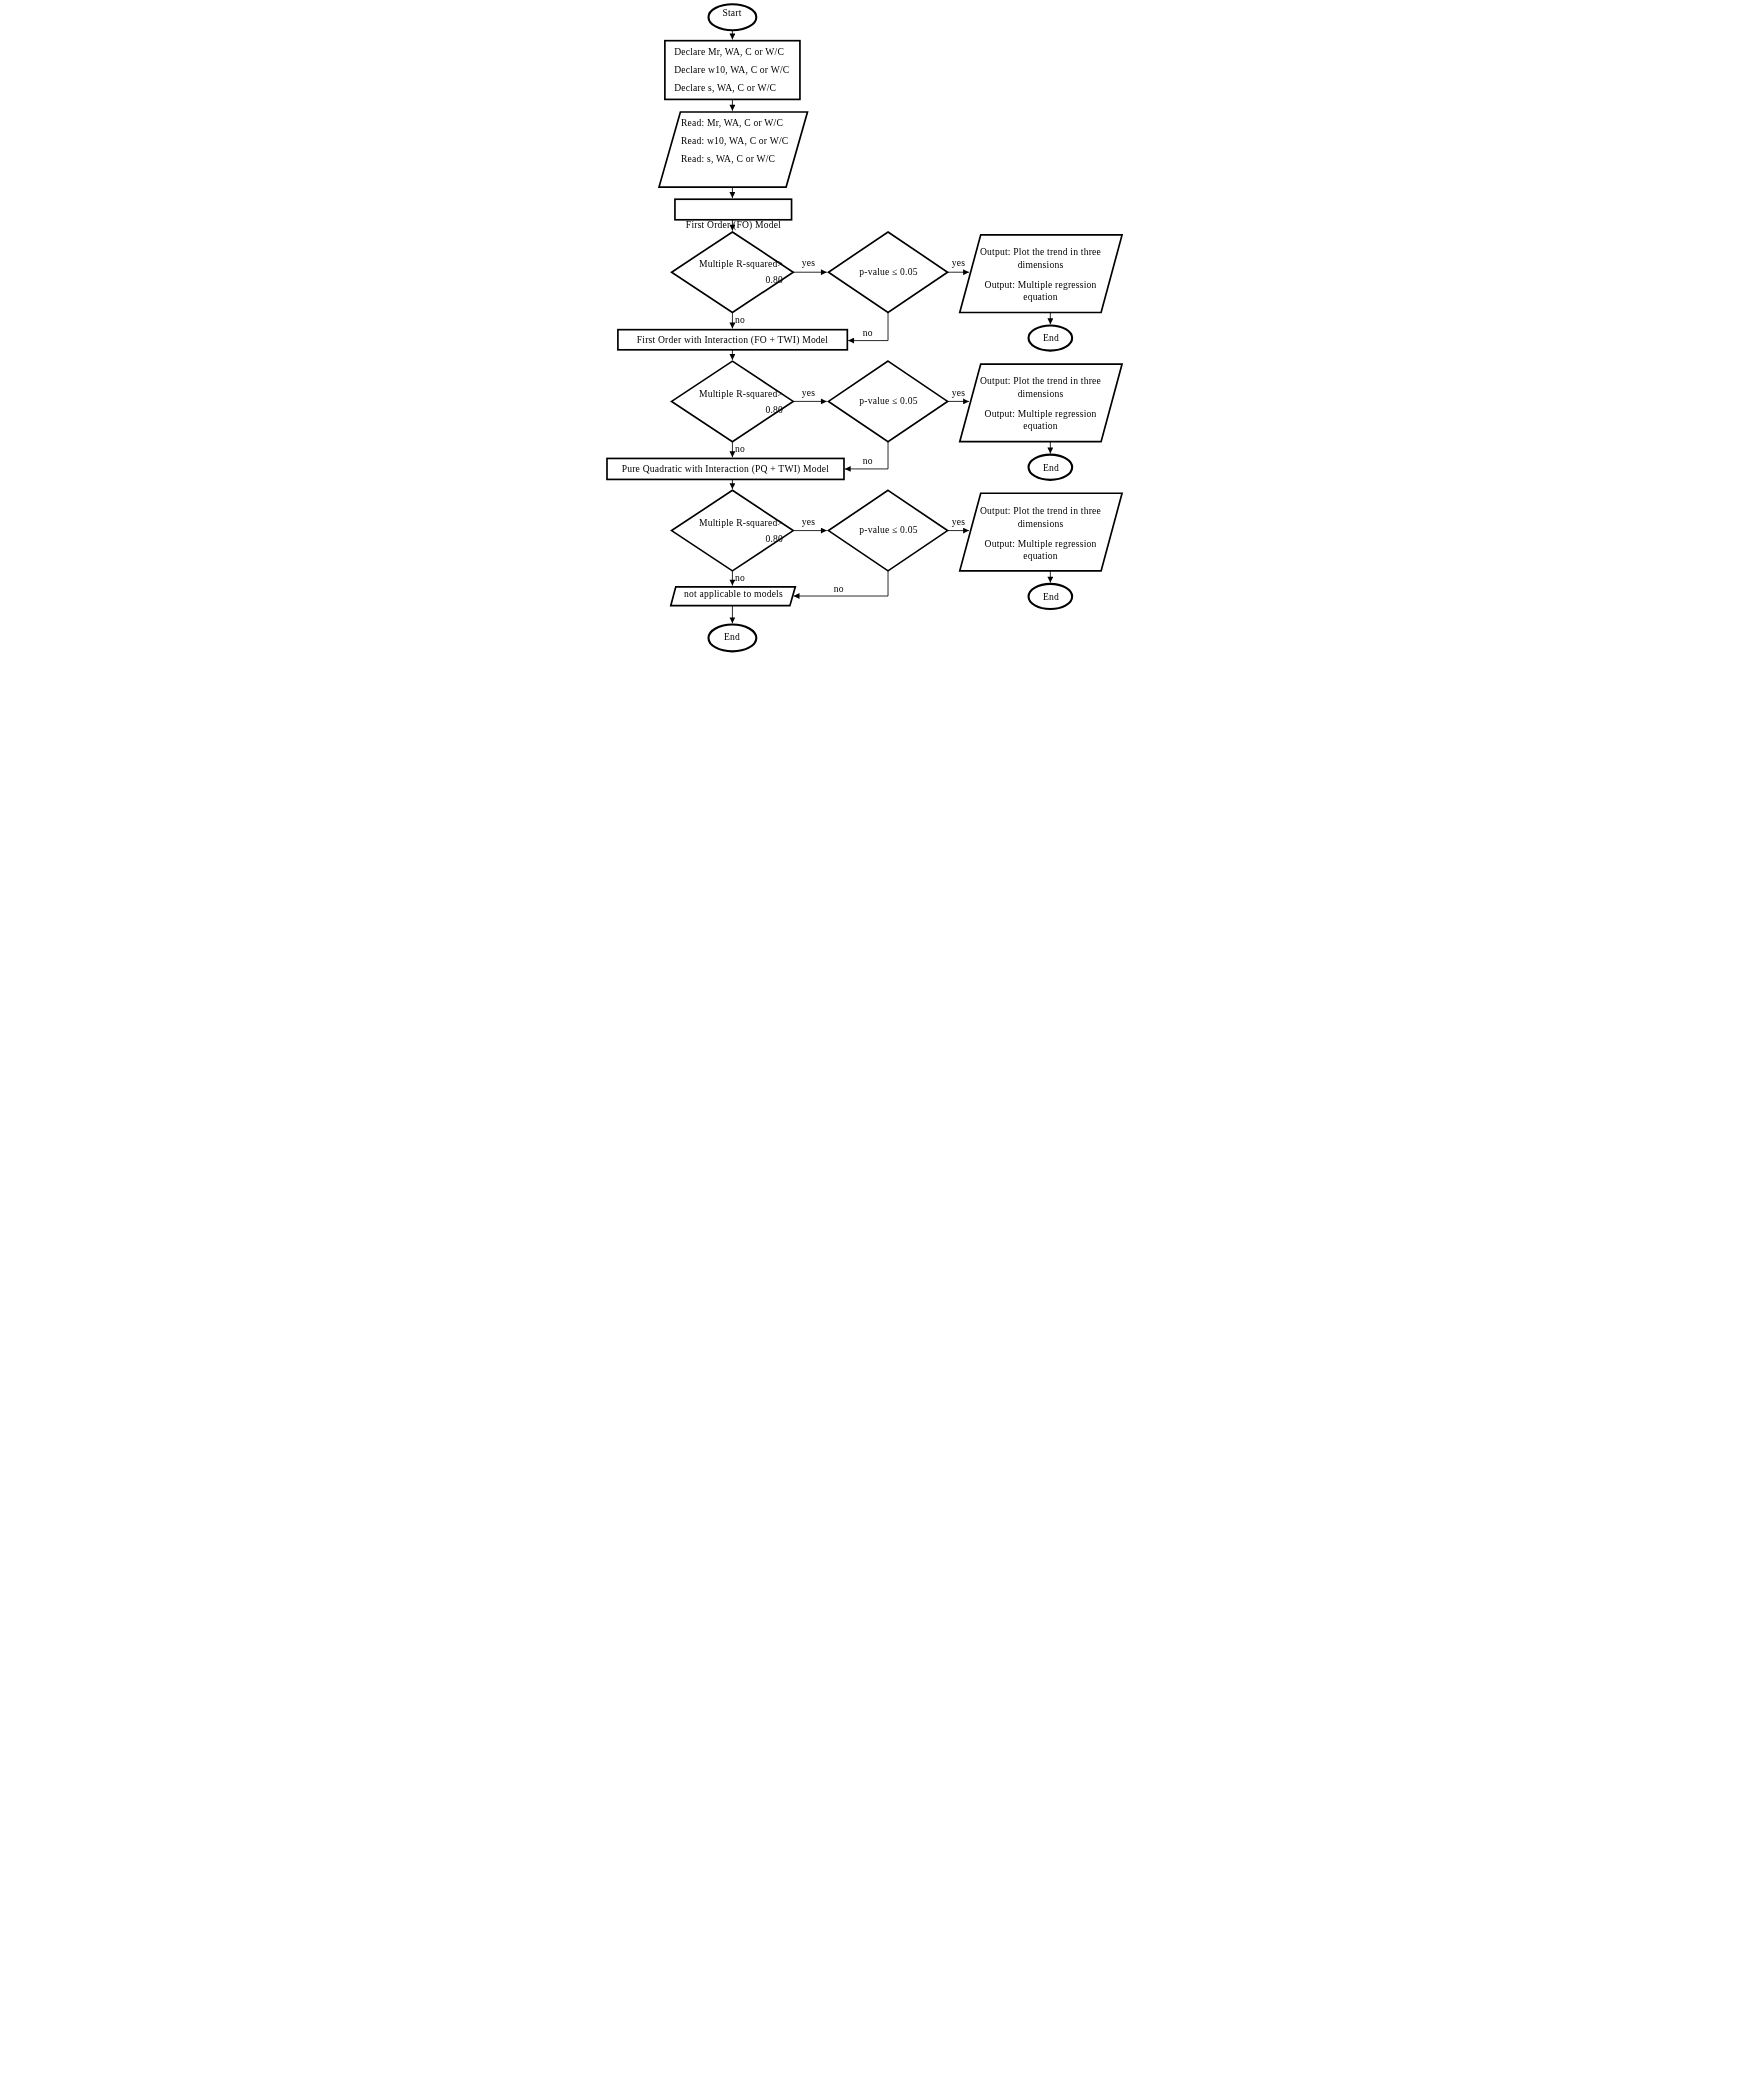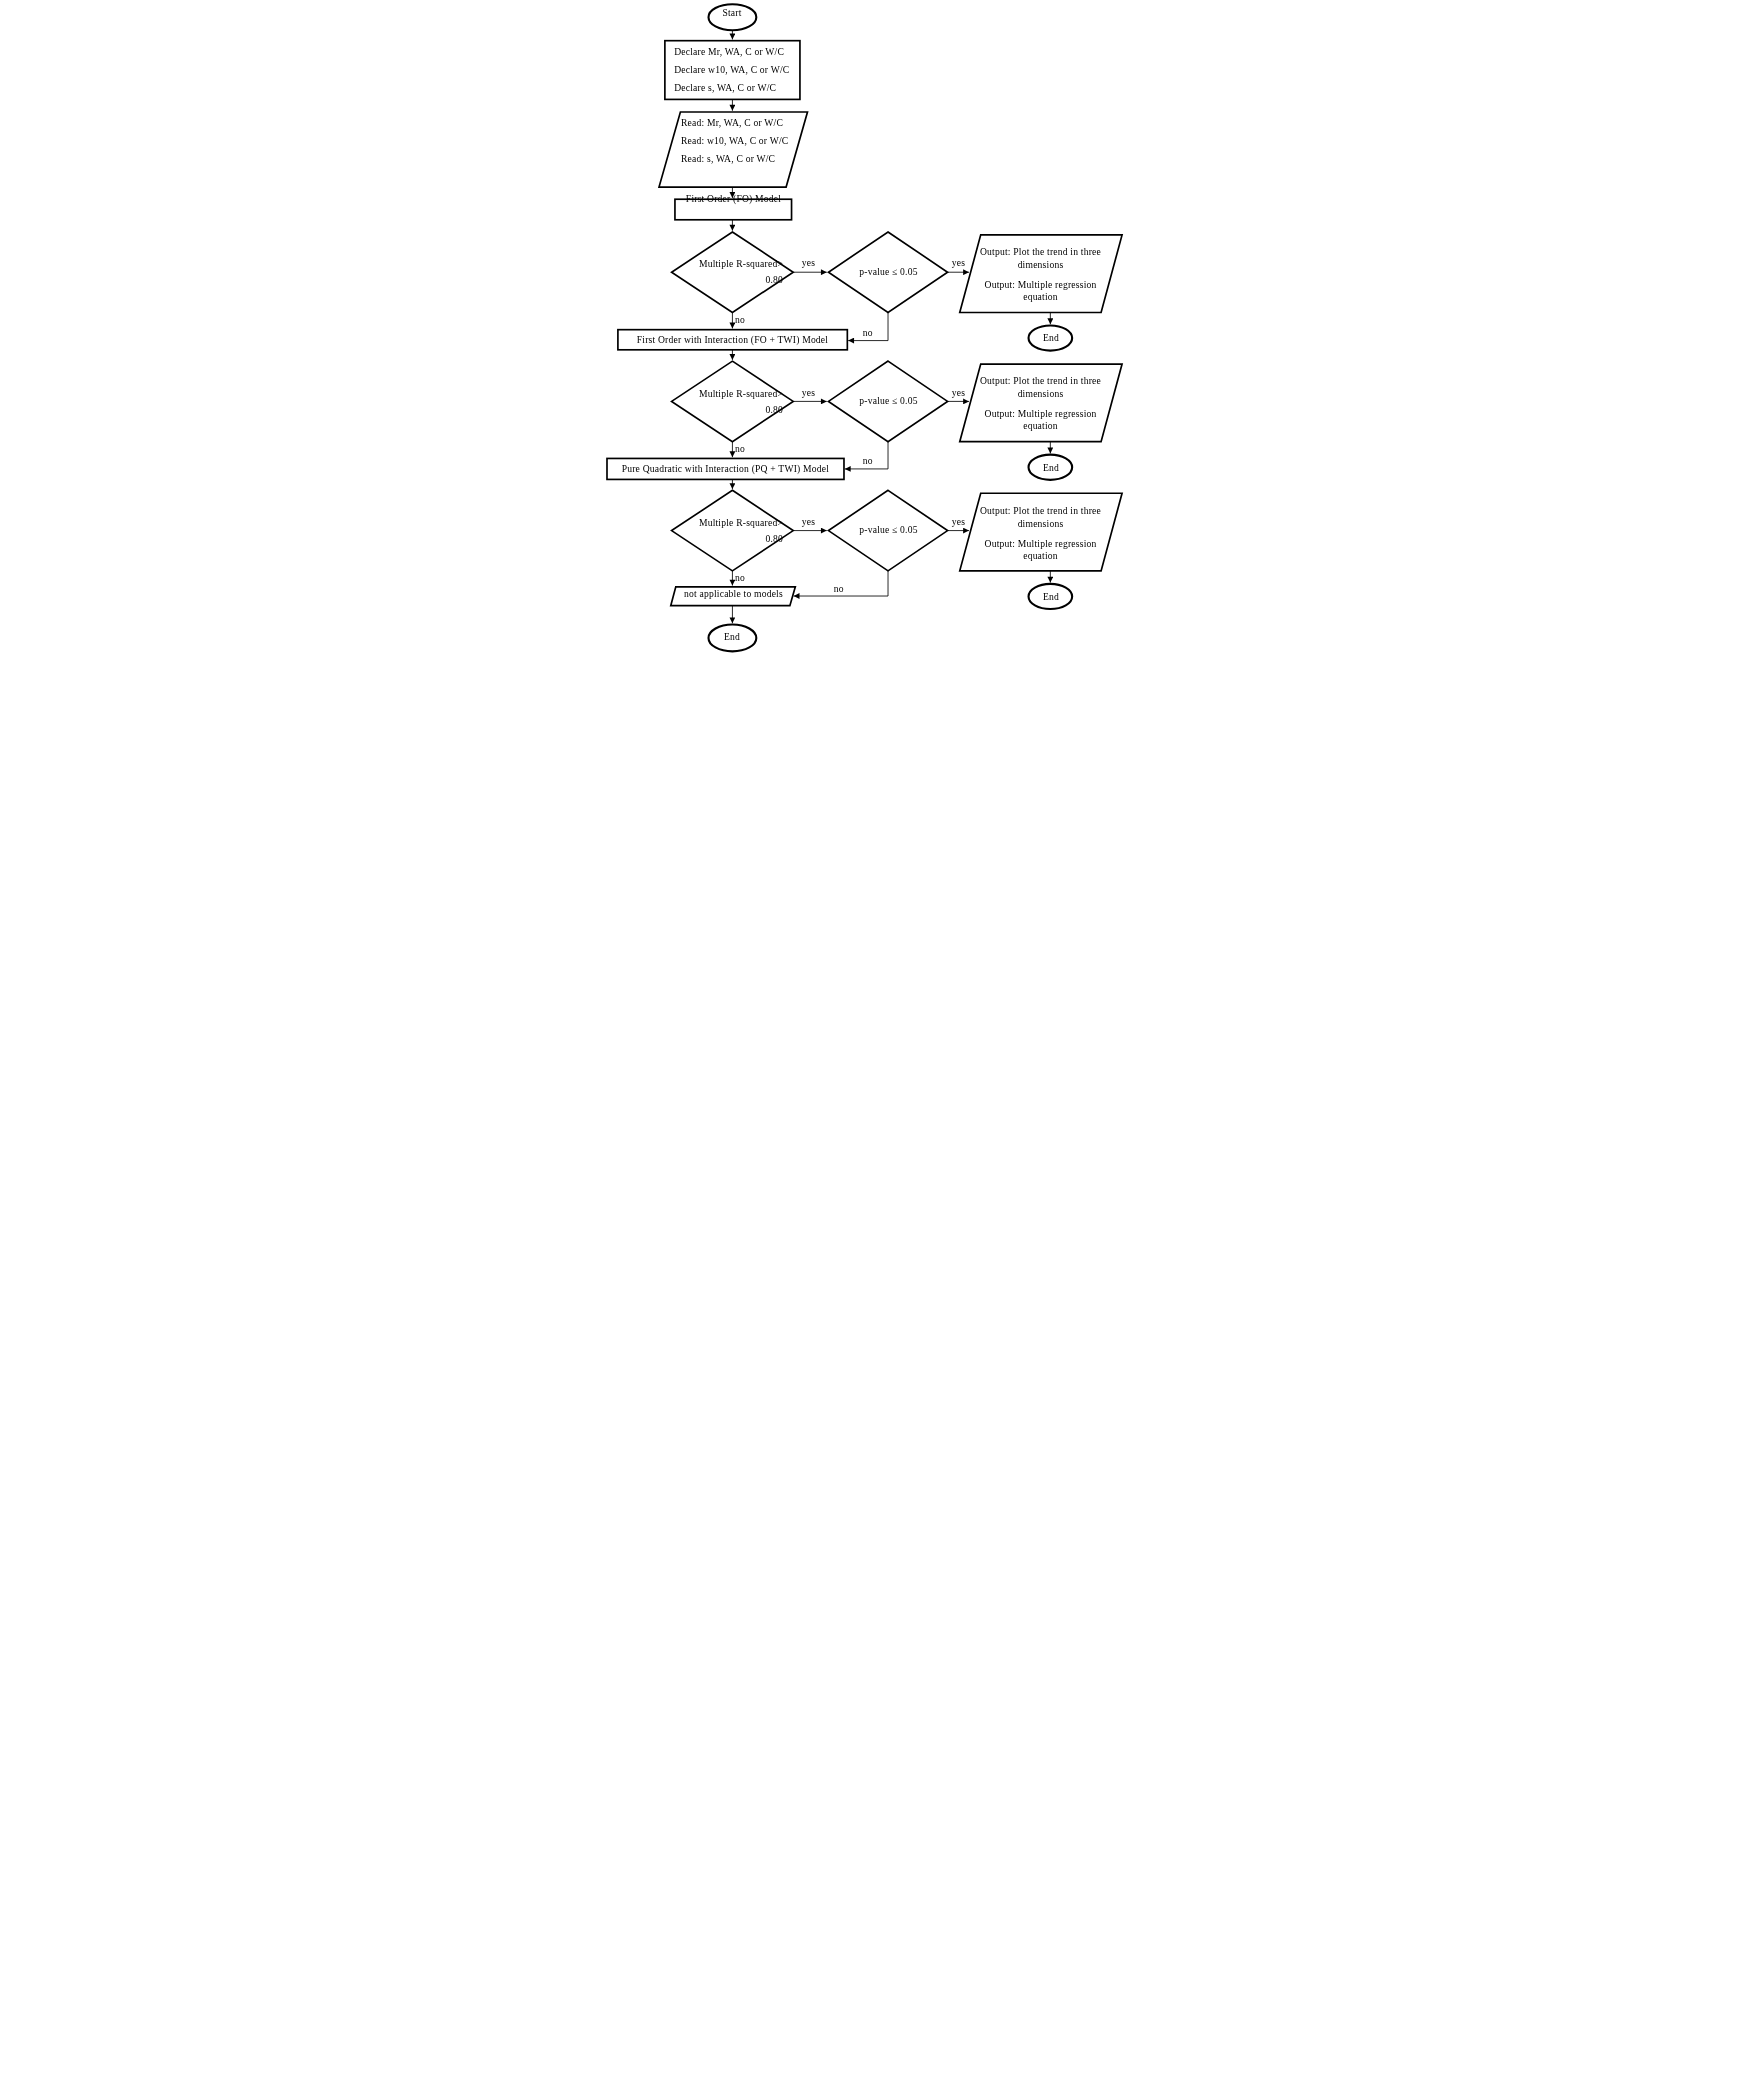--- a/index.html
+++ b/index.html
@@ -85,21 +85,21 @@
     <div class="ln">Declare w10, WA, C or W/C</div>
     <div class="ln">Declare s, WA, C or W/C</div>
   </div>
 
   <div class="t col" style="left:55px;top:112px;width:148px;height:59px;padding-left:22px;">
     <div class="ln">Read: Mr, WA, C or W/C</div>
     <div class="ln">Read: w10, WA, C or W/C</div>
     <div class="ln">Read: s, WA, C or W/C</div>
   </div>
 
-  <div class="t center" style="left:71px;top:189px;width:117px;height:20.6px;">First Order (FO) Model</div>
+  <div class="t center" style="left:71px;top:215px;width:117px;height:20.6px;">First Order (FO) Model</div>
 
   <div class="t colc" style="left:78px;top:253px;width:101px;height:39px;">
     <div class="ln">Multiple R-squared&gt;</div>
     <div class="ln">0.80</div>
   </div>
   <div class="t center" style="left:234px;top:266px;width:101px;height:13.4px;">p-value ≤ 0.05</div>
   <div class="t center" style="left:192px;top:258px;width:25px;height:11px;">yes</div>
   <div class="t center" style="left:342px;top:258px;width:25px;height:11px;">yes</div>
   <div class="t ev" style="left:366px;top:238px;width:141px;height:74px;">
     <div class="para">

